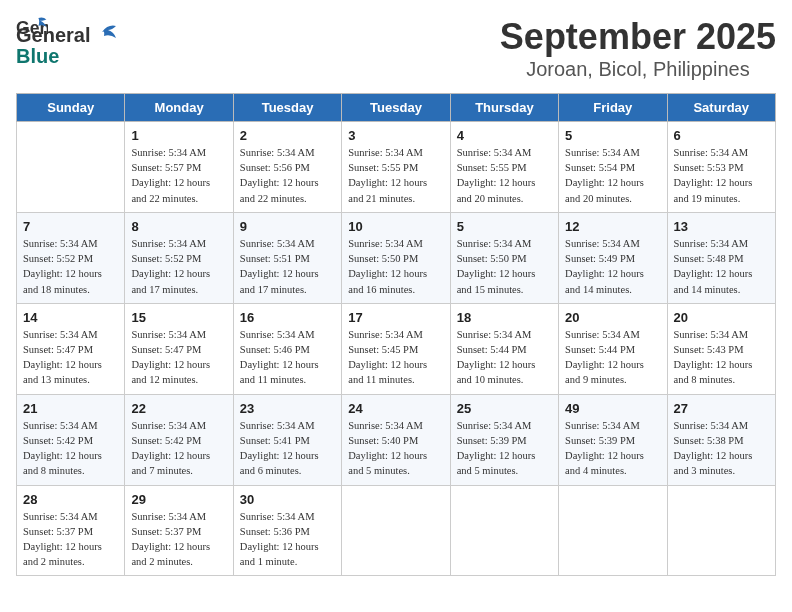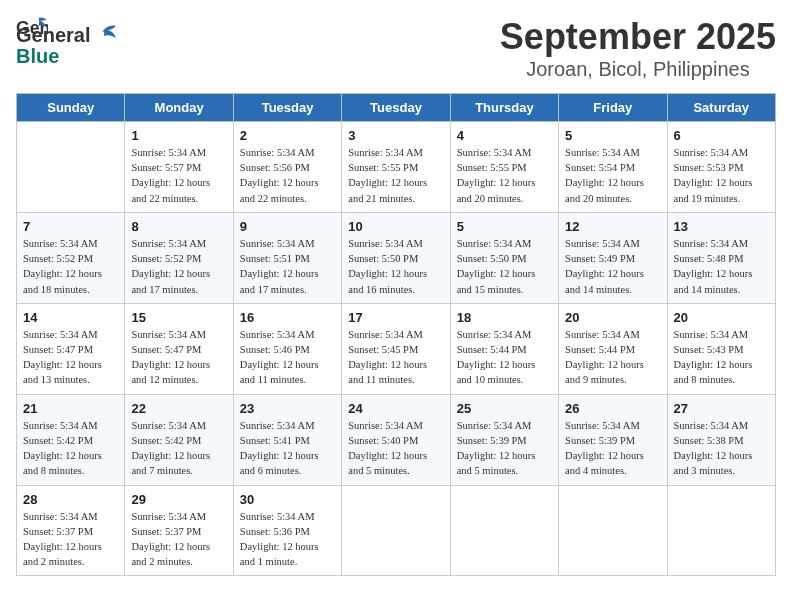--- a/index.html
+++ b/index.html
@@ -225,21 +225,21 @@
         </td>
         <td>
           <div class="day-num">24</div>
           <div class="day-info">Sunrise: 5:34 AM<br>Sunset: 5:40 PM<br>Daylight: 12 hours<br>and 5 minutes.</div>
         </td>
         <td>
           <div class="day-num">25</div>
           <div class="day-info">Sunrise: 5:34 AM<br>Sunset: 5:39 PM<br>Daylight: 12 hours<br>and 5 minutes.</div>
         </td>
         <td>
-          <div class="day-num">26</div>
+          <div class="day-num">49</div>
           <div class="day-info">Sunrise: 5:34 AM<br>Sunset: 5:39 PM<br>Daylight: 12 hours<br>and 4 minutes.</div>
         </td>
         <td>
           <div class="day-num">27</div>
           <div class="day-info">Sunrise: 5:34 AM<br>Sunset: 5:38 PM<br>Daylight: 12 hours<br>and 3 minutes.</div>
         </td>
       </tr>
       <tr>
         <td>
           <div class="day-num">28</div>

